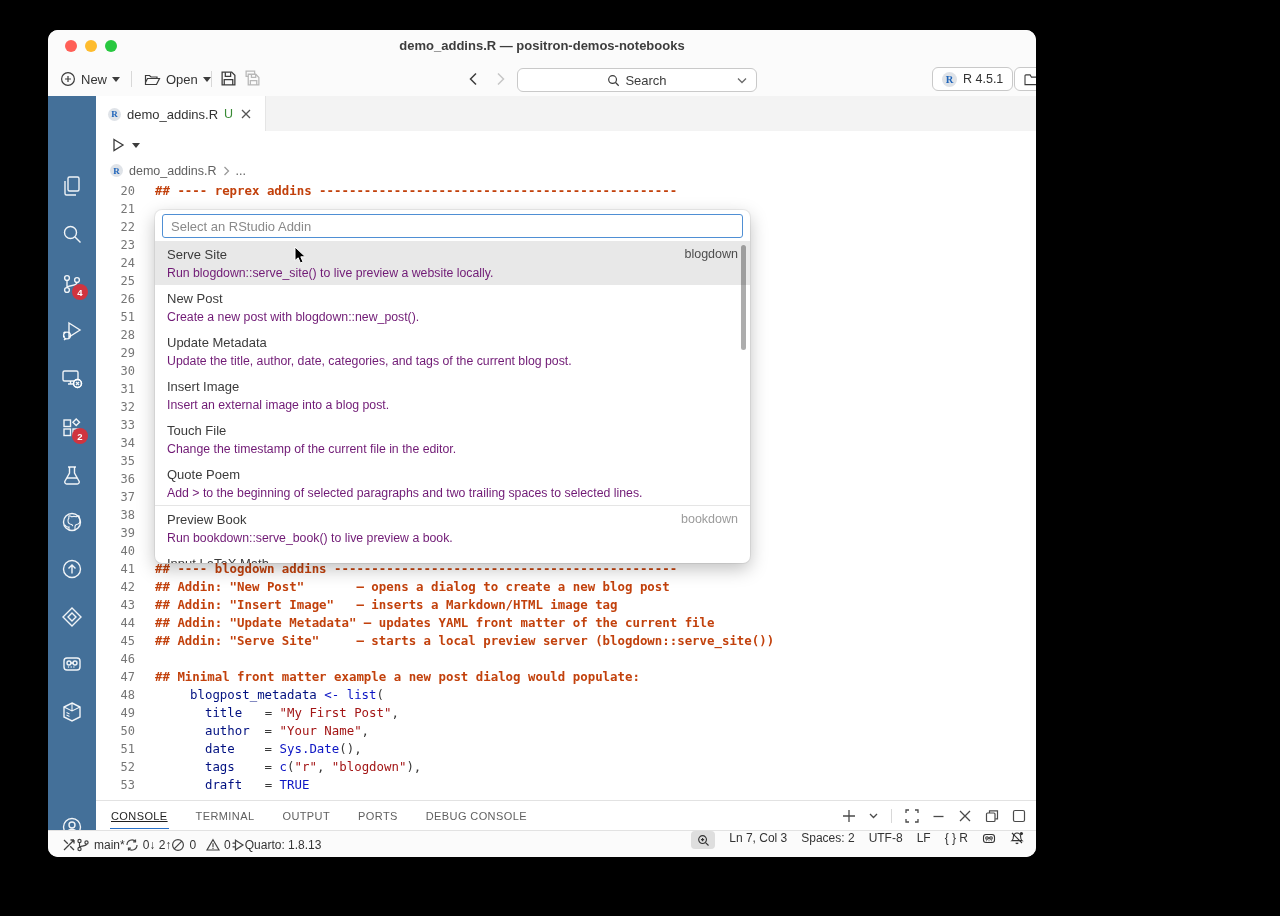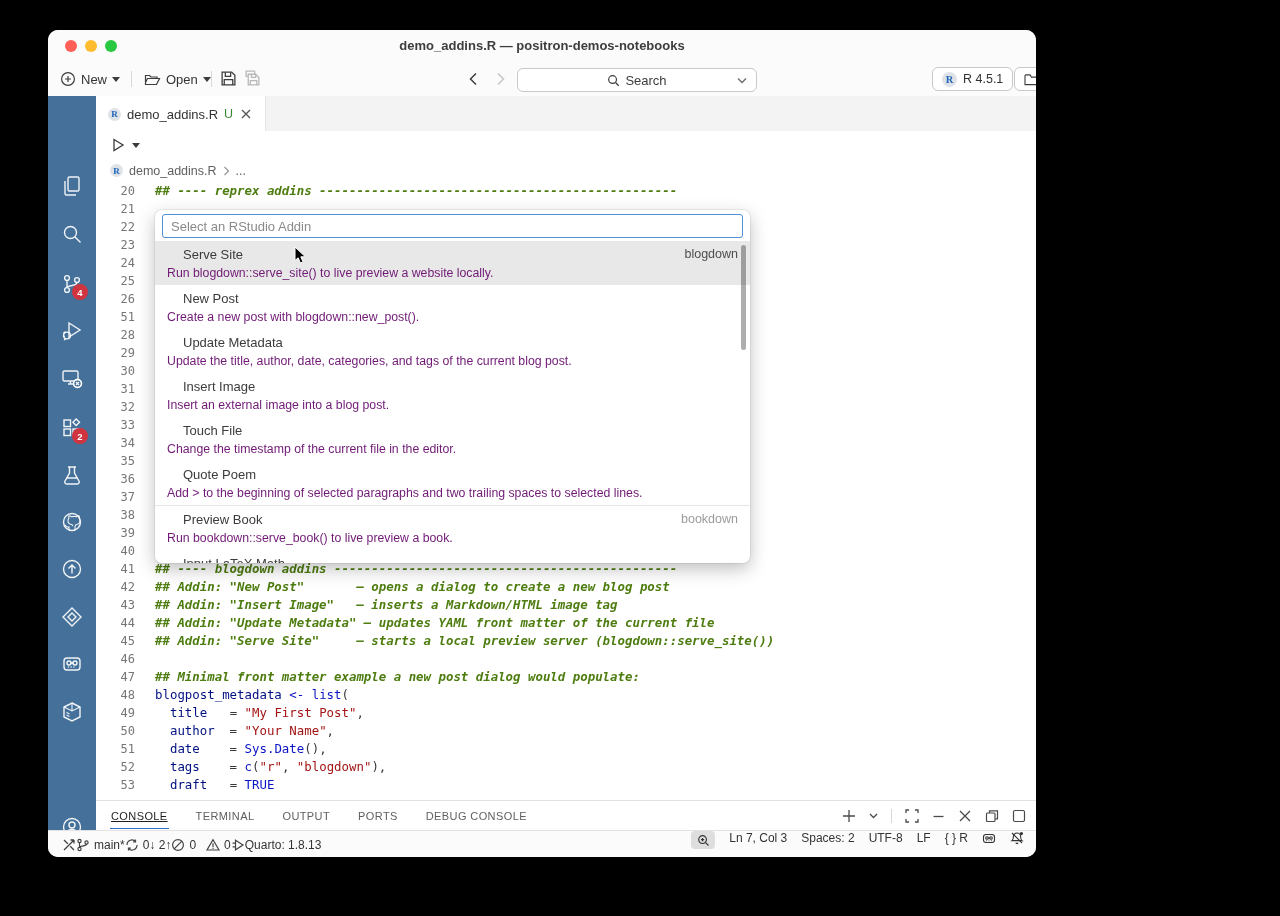--- a/index.html
+++ b/index.html
@@ -48,43 +48,43 @@
     display:flex;align-items:center;gap:6px;padding-left:14px;font-size:12.5px;color:#616161;}
   .rlogo-sm{display:inline-flex;width:13px;height:13px;border-radius:50%;background:#dfe3e8;
     align-items:center;justify-content:center;font-weight:700;font-size:9px;color:#2065ba;
     font-family:"Liberation Serif",serif;}
   
   #code{position:absolute;left:48px;top:152px;width:1030px;height:618px;background:#fff;overflow:hidden;
     font-family:"DejaVu Sans Mono",monospace;font-size:12.4px;}
   .cl{height:18px;line-height:18px;white-space:pre;display:flex;}
   .cl .num{width:39px;text-align:right;color:#767676;flex:none;font-size:12px;}
   .cl .src{margin-left:20px;}
-  .tk-c{color:#4d7c0f;font-weight:600;font-style:italic;}
+  .tk-c{color:#c2410c;font-weight:600;}
   .tk-s{color:#a31515;}
-  .tk-i{color:#001080;}
+  .tk-i{color:#001080;margin-left:35px;}
   .tk-f{color:#0c15c4;}
   .tk-o{color:#383838;}
   .tk-p{color:#383838;}
   #minimap{position:absolute;left:1080px;top:155px;width:77px;}
   .mm-row{height:2px;margin-bottom:1px;border-radius:1px;}
   .mm-gap{height:3px;}
   #overview-ruler{position:absolute;left:1173px;top:152px;width:11px;height:618px;border-left:1px solid #e4e4e4;}
   #scroll-marker{position:absolute;left:1173px;top:181px;width:12px;height:2px;background:#4a4a4a;}
   
   #quickpick{position:absolute;left:107px;top:180px;width:595px;height:353px;background:#fff;
     border-radius:7px;box-shadow:0 6px 18px rgba(0,0,0,.25),0 0 0 1px rgba(0,0,0,.06);overflow:hidden;}
   #qp-input{position:absolute;left:7px;top:4px;right:7px;height:24px;border:1.5px solid #4f8fd4;
     border-radius:3px;background:#fff;box-sizing:border-box;font-size:13px;color:#333;padding:0 8px;
     font-family:"Liberation Sans",sans-serif;outline:none;}
   #qp-input::placeholder{color:#8a8a8a;}
   #qp-list{position:absolute;left:0;top:31px;right:0;bottom:0;overflow:hidden;}
   .qp-item{height:44px;padding:3px 12px 0 12px;box-sizing:border-box;}
   .qp-item.sel{background:#e8e8e8;}
   .qp-row1{display:flex;justify-content:space-between;align-items:center;height:20px;}
-  .qp-label{font-size:13px;color:#3b3b3b;margin-left:16px;}
+  .qp-label{font-size:13px;color:#3b3b3b;}
   .qp-right{font-size:12.5px;color:#9b9b9b;}
   .qp-item.sel .qp-right{color:#4d4d4d;}
   .qp-desc{font-size:12.3px;color:#701a75;height:18px;line-height:18px;white-space:nowrap;}
   .qp-sep{height:1px;background:#e5e5e5;margin:0;}
   .qp-item.clip{height:13px;overflow:hidden;}
   #qp-scroll{position:absolute;right:4px;top:35px;width:5px;height:105px;background:rgba(0,0,0,.32);border-radius:3px;}
   
   #panelrow{position:absolute;left:48px;top:770px;right:0;height:30px;background:#fff;border-top:1px solid #e2e2e2;
     display:flex;align-items:center;padding-left:14px;box-sizing:border-box;}
   .ptab{font-size:11px;letter-spacing:.4px;color:#5f5f5f;margin-right:26px;padding:8px 1px;cursor:default;}

